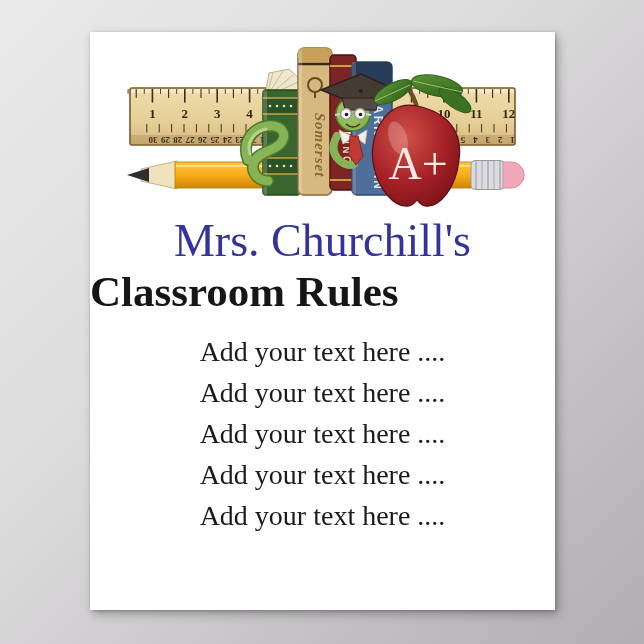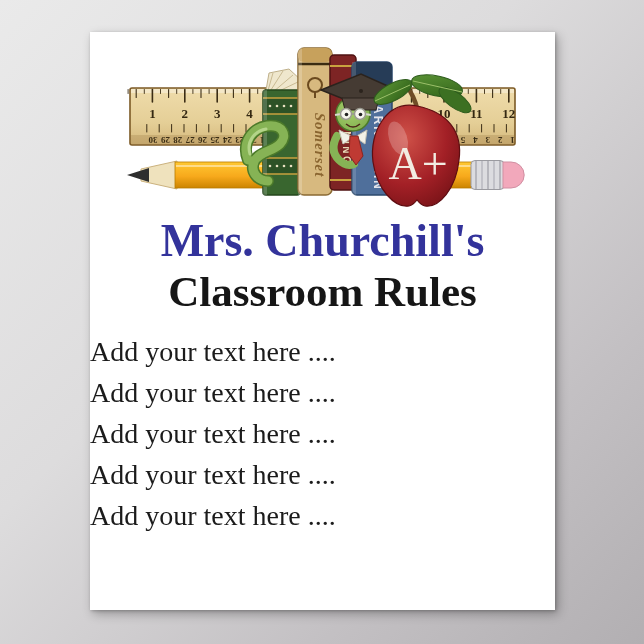--- a/index.html
+++ b/index.html
@@ -2,24 +2,24 @@
 <html><head>
 <meta charset="utf-8">
 <style>
   html,body{margin:0;padding:0;width:644px;height:644px;overflow:hidden;}
   body{background:linear-gradient(135deg,#eaeaea 0%,#dddcdd 40%,#c3c0c3 75%,#b2afb2 100%);
        font-family:"Liberation Serif",serif;}
   .poster{position:absolute;left:90px;top:32px;width:465px;height:578px;background:#ffffff;
           box-shadow:3px 4px 10px rgba(0,0,0,0.28),1px 1px 3px rgba(0,0,0,0.22);}
   .illustration{position:absolute;left:25px;top:8px;width:420px;height:175px;}
   .title1{position:absolute;left:0;top:184px;width:100%;text-align:center;
-          font-size:46px;line-height:50px;font-weight:700;color:#33339b;letter-spacing:0px;}
-  .title2{position:absolute;left:0;top:236px;width:100%;text-align:center;
+          font-size:46px;line-height:50px;font-weight:400;color:#33339b;letter-spacing:0px;}
+  .title2{position:absolute;left:0;top:236px;width:100%;
           font-size:43px;line-height:48px;font-weight:700;color:#161616;}
-  .bodylines{position:absolute;left:0;top:299px;width:100%;text-align:left;
+  .bodylines{position:absolute;left:0;top:299px;width:100%;text-align:center;
           font-size:28px;line-height:41px;color:#1b1b1b;}
   .footerline{position:absolute;left:0;top:511px;width:100%;text-align:center;
           font-size:33px;line-height:40px;color:#141414;}
   
   .inchNum{font:700 13px "Liberation Serif",serif;fill:#342812;}
   .cmNum{font:700 9px "Liberation Serif",serif;fill:#3a2d15;}
   .tick{stroke:#3b2d15;stroke-linecap:round;}
   .spineTan{font:italic 700 15px "Liberation Serif",serif;fill:#8a6530;letter-spacing:1px;}
   .spineRed{font:700 10px "Liberation Sans",sans-serif;fill:#e7d9b8;letter-spacing:2.5px;}
   .spineBlue{font:700 12px "Liberation Sans",sans-serif;fill:#e4e4ea;letter-spacing:2px;}

